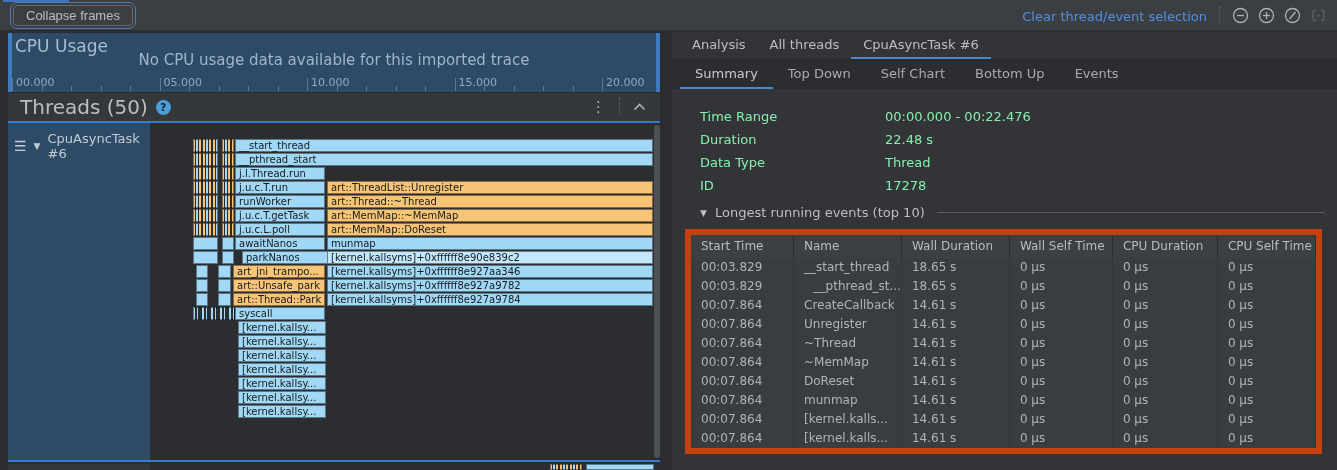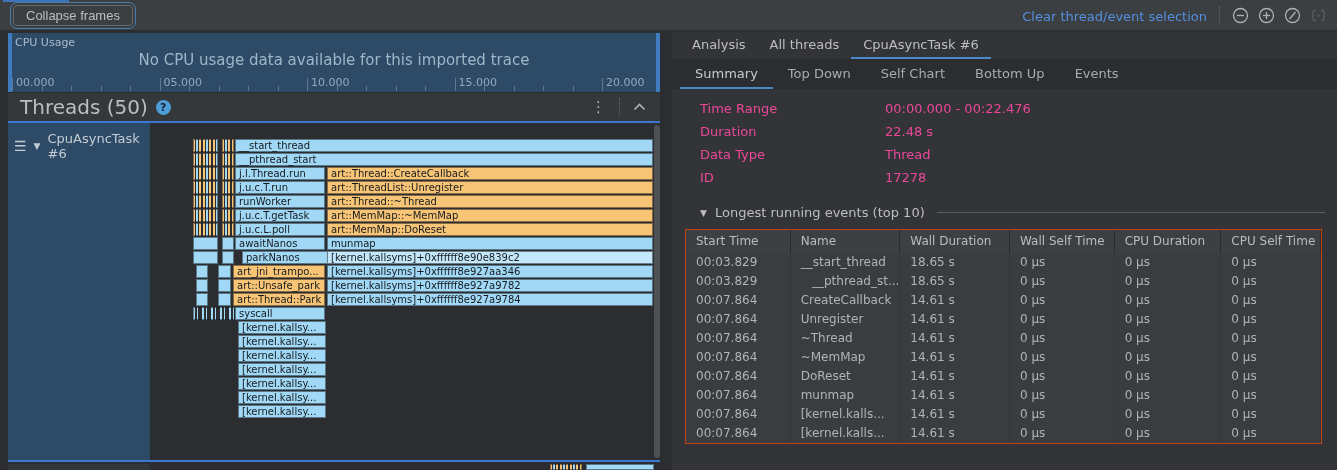--- a/index.html
+++ b/index.html
@@ -12,21 +12,21 @@
   .collapse-wrap { margin-left:10px; border:1px solid #4a7db0; border-radius:7px; padding:2px; }
   .collapse-btn { background:#3c3f41; border:1px solid #646a6e; border-radius:4px; color:#bdbebf;
     font-size:13px; padding:2px 12px; height:21px; line-height:15px; cursor:default; }
   .toolbar-right { margin-left:auto; margin-right:10px; display:flex; align-items:flex-end; gap:9px; }
   .clear-link { color:#548fe0; font-size:13px; }
   .vsep-dot { width:1px; height:18px; border-left:1px dotted #606366; margin:0 3px; }
   .tool-icon { width:17px; height:17px; display:block; }
   
   .cpu-panel { position:absolute; left:8px; top:33px; width:652px; height:59px; background:#2d4a66; }
   .edge-strip { position:absolute; top:0; width:4px; height:100%; background:#3f7cbf; }
-  .cpu-title { position:absolute; left:7px; top:3px; font-size:11px; color:#a9bccd; }
+  .cpu-title { position:absolute; left:7px; top:3px; font-size:17px; color:#a9bccd; }
   .cpu-message { position:absolute; left:0; right:0; top:18px; text-align:center; font-size:15px; color:#9fb6c9; }
   .timeline { position:absolute; left:0; right:0; bottom:0; height:18px;text-align:center; }
   .tick { position:absolute; bottom:1px; width:1px; height:5px; background:#5d7794; }
   .tick.major { height:13px; }
   .tick-label { position:absolute; bottom:3px; font-size:11px; color:#93a9bf; }
   .threads-header { position:absolute; left:8px; top:93px; width:652px; height:30px; background:#35383a;
     border-bottom:2px solid #3b78d2; display:flex; align-items:center; }
   .threads-title { margin-left:12px; font-size:20px; color:#bdbebf; }
   .help-icon { width:15px; height:15px; border-radius:50%; background:#4d9ed8; color:#17212b; font-size:11px;
     font-weight:bold; text-align:center; line-height:15px; margin-left:8px; }
@@ -52,27 +52,27 @@
   .bottom-label { position:absolute; left:0; top:0; width:142px; height:6px; background:#33363a; }
   
   .right-panel { position:absolute; left:672px; top:32px; width:665px; height:438px; background:#323437; }
   .rtabs { display:flex; height:27px; align-items:stretch; padding-left:8px; }
   .rtab { padding:0 12px; font-size:13px; color:#bdbebf; line-height:26px; border-bottom:2px solid transparent; }
   .rtab.active { border-bottom-color:#4a88c7; }
   .rsubtabs { display:flex; height:30px; background:#2b2d30; padding-left:8px; }
   .rsubtab { padding:0 15px; font-size:13px; color:#a9abad; line-height:29px; border-bottom:2px solid transparent; }
   .rsubtab.active { color:#c7c9cb; border-bottom-color:#4a88c7; }
   .summary { padding:12px 0 0 28px; }
-  .field { display:flex; height:23px; align-items:flex-start; font-size:13px; color:#ec4899; }
+  .field { display:flex; height:23px; align-items:flex-end; font-size:13px; color:#86efac; }
   .field .lbl { width:185px; }
   .section-hdr { display:flex; align-items:center; margin:12px 12px 0 0; gap:8px; }
   .section-hdr .tri2 { font-size:9px; color:#bdbebf; }
   .section-hdr .txt { font-size:13px; color:#bdbebf; white-space:nowrap; }
   .section-hdr .rule { flex:1; height:1px; background:#5a5d5f; margin-left:4px; }
-  .events-table { margin:9px 15px 0 -15px; width:637px; border:1px solid #c2410c; }
+  .events-table { margin:9px 15px 0 -15px; width:637px; border:6px solid #c2410c; }
   .thead { display:flex; background:#3d4042; height:23px; }
   .th { font-size:12px; color:#b8bcbe; line-height:22px; padding-left:10px; border-right:1px solid #2a2c2e;
     overflow:hidden; white-space:nowrap; }
   .trow { display:flex; background:#3a3d40; height:19px; }
   .td { font-size:12px; color:#b0b4b6; line-height:19px; padding-left:10px; border-right:1px solid #35383a;
     overflow:hidden; white-space:nowrap; }
 </style>
 </head>
 <body>
 
@@ -168,21 +168,20 @@
       </div>
       <div class="frow" style="top: 30px;">
         <div class="seg sm" style="left: 41px; width: 25px;"></div>
         <div class="seg sm" style="left: 70px; width: 12px;"></div>
         <div class="seg blue" style="left: 83px; width: 418px;">__pthread_start</div>
       </div>
       <div class="frow" style="top: 44px;">
         <div class="seg sm" style="left: 41px; width: 25px;"></div>
         <div class="seg sm" style="left: 70px; width: 12px;"></div>
         <div class="seg blue" style="left: 83px; width: 90px;">j.l.Thread.run</div>
-        <div class="seg orange" style="left: 175px; width: 326px;">art::Thread::CreateCallback</div>
       </div>
       <div class="frow" style="top: 58px;">
         <div class="seg sm" style="left: 41px; width: 25px;"></div>
         <div class="seg sm" style="left: 70px; width: 12px;"></div>
         <div class="seg blue" style="left: 83px; width: 90px;">j.u.c.T.run</div>
         <div class="seg orange" style="left: 175px; width: 326px;">art::ThreadList::Unregister</div>
       </div>
       <div class="frow" style="top: 72px;">
         <div class="seg sm" style="left: 41px; width: 25px;"></div>
         <div class="seg sm" style="left: 70px; width: 12px;"></div>

